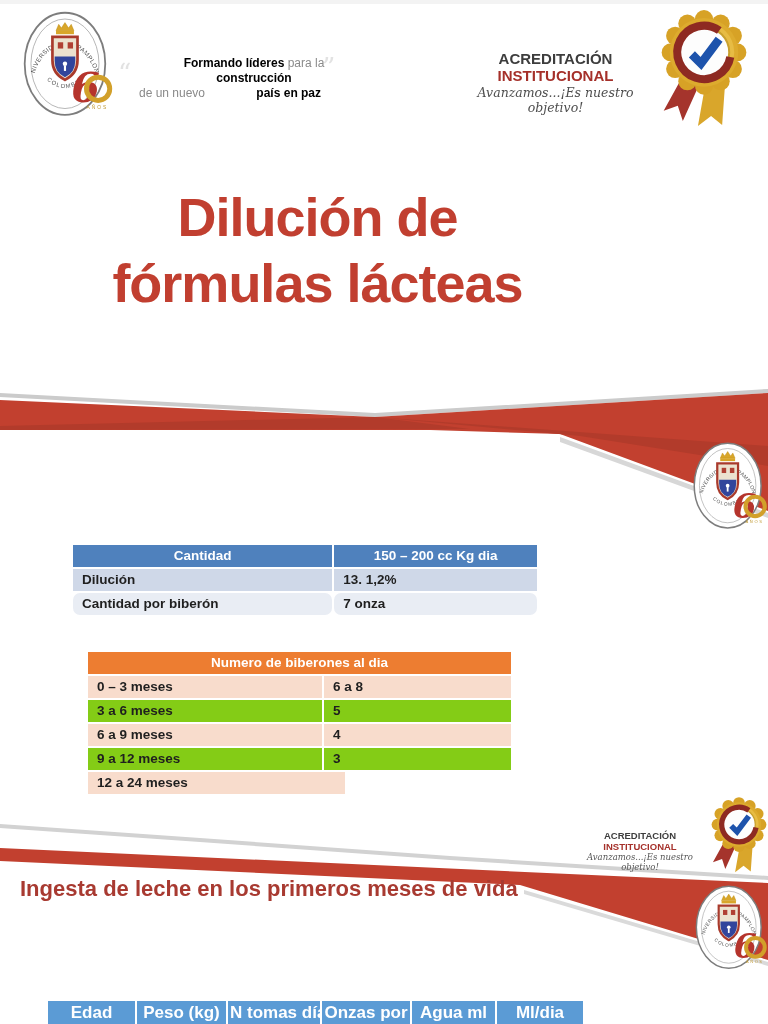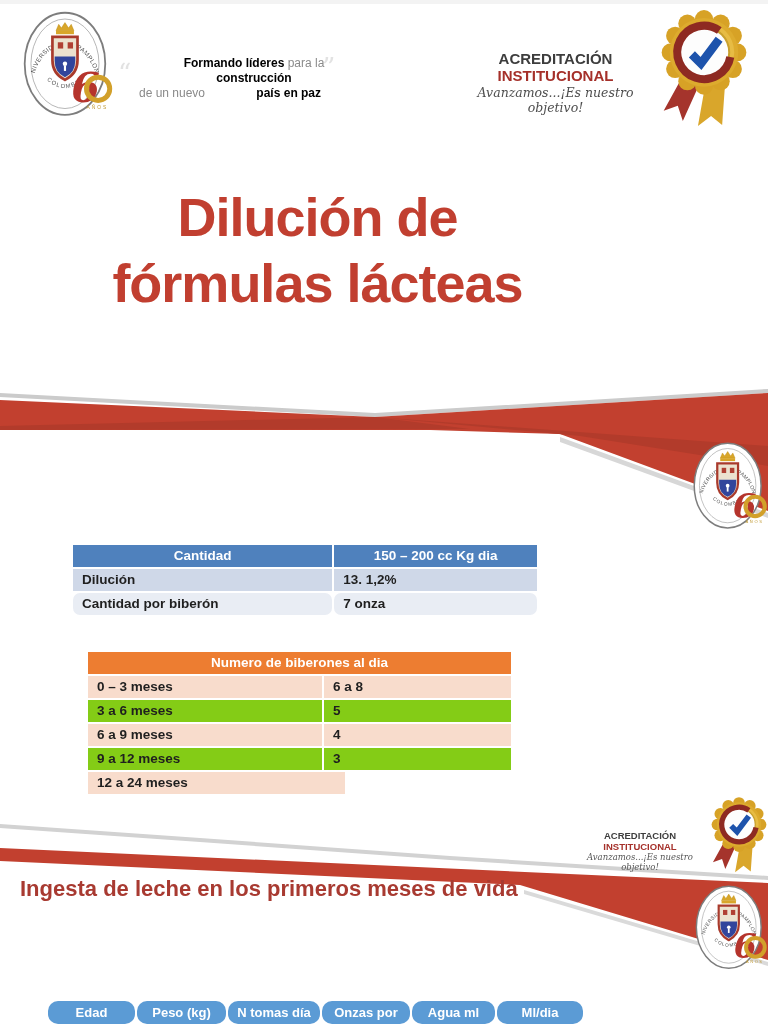--- a/index.html
+++ b/index.html
@@ -41,21 +41,21 @@
   .t1 .r0 .td{background:#cfd8e8;height:22px;line-height:22px;}
   .t1 .r1 .td{background:#e9edf4;height:22px;line-height:22px;border-radius:7px;}
   .t2{left:60px;top:652px;width:423px;margin-left:28px;}
   .t2 .c1{width:257px;margin-right:2px;}
   .t2 .c2{width:205px;}
   .t2 .hdr .td{background:#ed7d31;color:#ffffff;text-align:center;height:22px;line-height:22px;width:464px;}
   .t2 .odd .td{background:#f8dccc;height:22px;line-height:22px;}
   .t2 .even .td{background:#84cc16;height:22px;line-height:22px;}
   .t3{left:48px;top:1001px;width:537px;}
   .t3 .td{background:#5b9bd5;color:#ffffff;text-align:center;height:23px;line-height:23px;
-          font-size:13px;margin-right:2px;padding:0 2px;border-radius:10px;}
+          font-size:17px;margin-right:2px;padding:0 2px;}
   .t3 .td:last-child{margin-right:0;}
 </style>
 </head>
 <body>
 
 <div id="page">
 
   <div class="abs topstrip"></div>
 
   <svg class="abs" style="left:22px;top:10px;width:94px;height:112px" viewBox="0 0 105 125">

